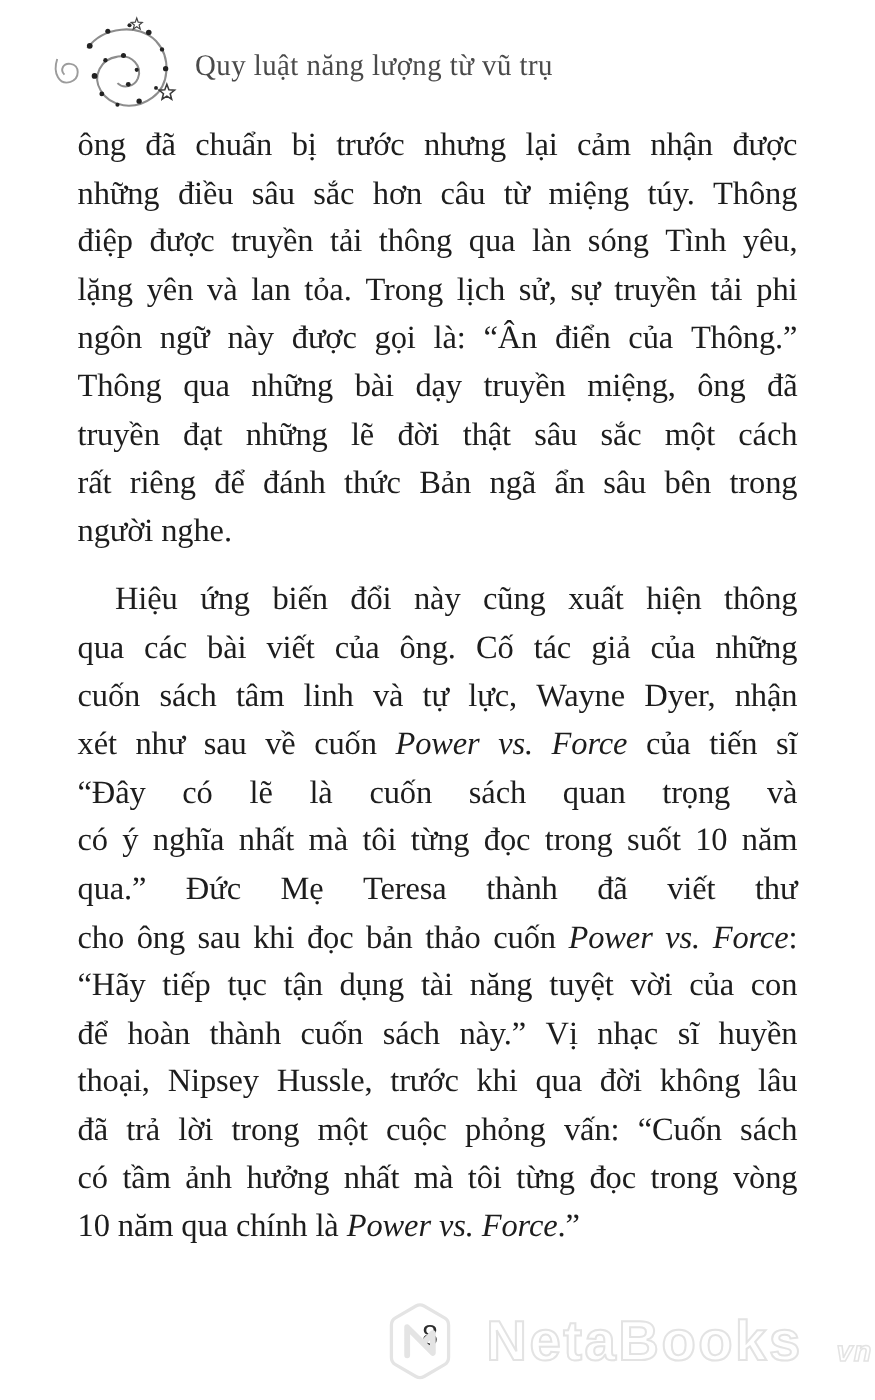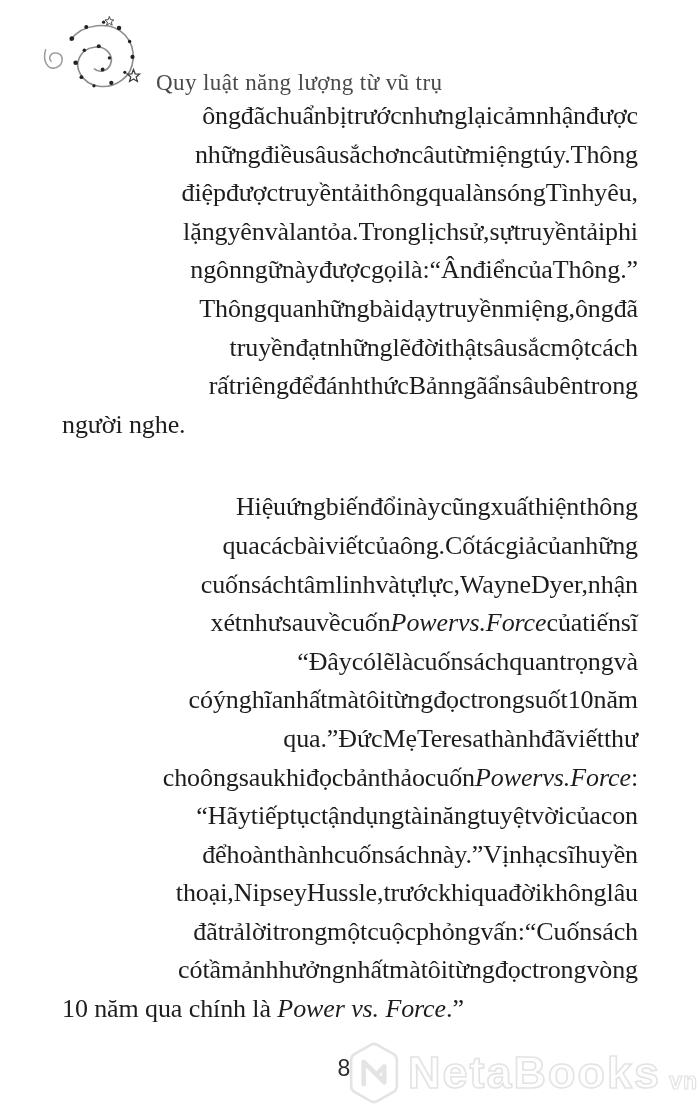--- a/index.html
+++ b/index.html
@@ -7,21 +7,21 @@
   .page {
     position: relative;
     width: 700px;
     height: 1120px;
     background: #ffffff;
     overflow: hidden;
     font-family: "Liberation Serif", serif;
   }
 
   
-  .header { position: absolute; left: 40px; top: 10px; height: 86px; display: flex; align-items: flex-end; }
+  .header { position: absolute; left: 40px; top: 10px; height: 86px; display: flex; align-items: center; }
   .header-icon { width: 106px; height: 82px; flex: 0 0 auto; }
   .header-title {
     font-family: "Liberation Serif", serif;
     font-size: 24px;
     color: #4a4a4a;
     letter-spacing: 0.4px;
     margin-left: 10px;
     transform: scaleX(0.96);
     transform-origin: left center;
     white-space: nowrap;
@@ -31,24 +31,24 @@
   .body-text {
     position: absolute;
     left: 62px;
     top: 97px;
     width: 576px;
     font-size: 26px;
     color: #1d1d1d;
     letter-spacing: -0.1px;
   }
   .paragraph { margin: 0; }
-  .paragraph + .paragraph { margin-top: 44px; }
+  .paragraph + .paragraph { margin-top: 16px; }
   .line {
     display: flex;
-    justify-content: flex-end;
+    justify-content: space-between;
     height: 38.6px;
     line-height: 38.6px;
     white-space: nowrap;
   }
   .line.indent { padding-left: 30px; }
   .line.last { display: block; }
   .it { font-style: italic; }
 
   
   .page-number {
@@ -60,40 +60,41 @@
     font-family: "Liberation Sans", sans-serif;
     font-size: 23px;
     color: #2e2e2e;
   }
   .watermark {
     position: absolute;
     right: 2px;
     top: 1040px;
     display: flex;
     align-items: center;
-    gap: 6px;
+    gap: 25px;
   }
   .wm-logo { width: 56px; height: 66px; flex: 0 0 auto; }
   .wm-brand {
     font-family: "Liberation Sans", sans-serif;
     font-weight: bold;
     font-size: 45px;
     letter-spacing: 2px;
     color: #ffffff;
     -webkit-text-stroke: 1.6px #e3e3e3;
   }
   .wm-suffix {
     font-family: "Liberation Sans", sans-serif;
     font-weight: bold;
     font-size: 23px;
     letter-spacing: 1px;
     color: #ffffff;
     -webkit-text-stroke: 1.2px #e3e3e3;
     margin-left: 2px;
     padding-top: 16px;
+    font-style: italic;
   }
 </style>
 </head>
 <body>
 
 <div class="page">
 
   <div class="header">
     <svg class="header-icon" viewBox="0 0 110 84" xmlns="http://www.w3.org/2000/svg">
       <path d="M6 36 C2 48 8 58 17 55 C25 52 25 41 17 40 C11 39 8 45 12 49" fill="none" stroke="#9c9c9c" stroke-width="1.6"></path>

